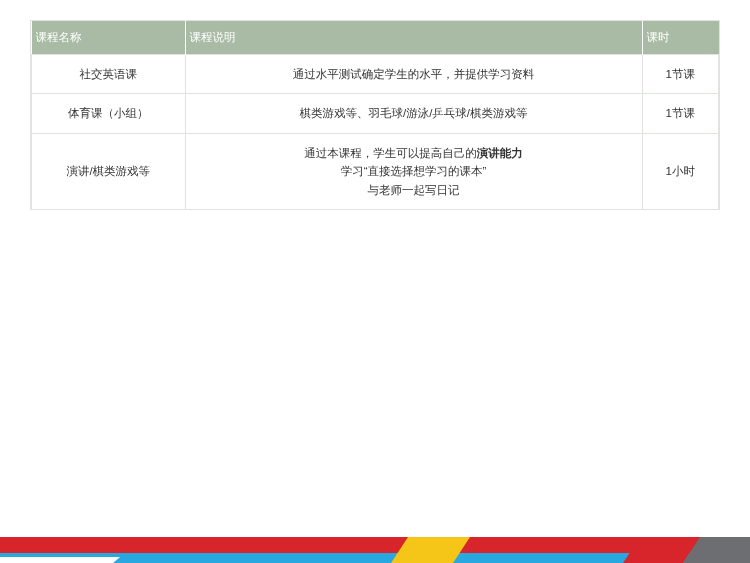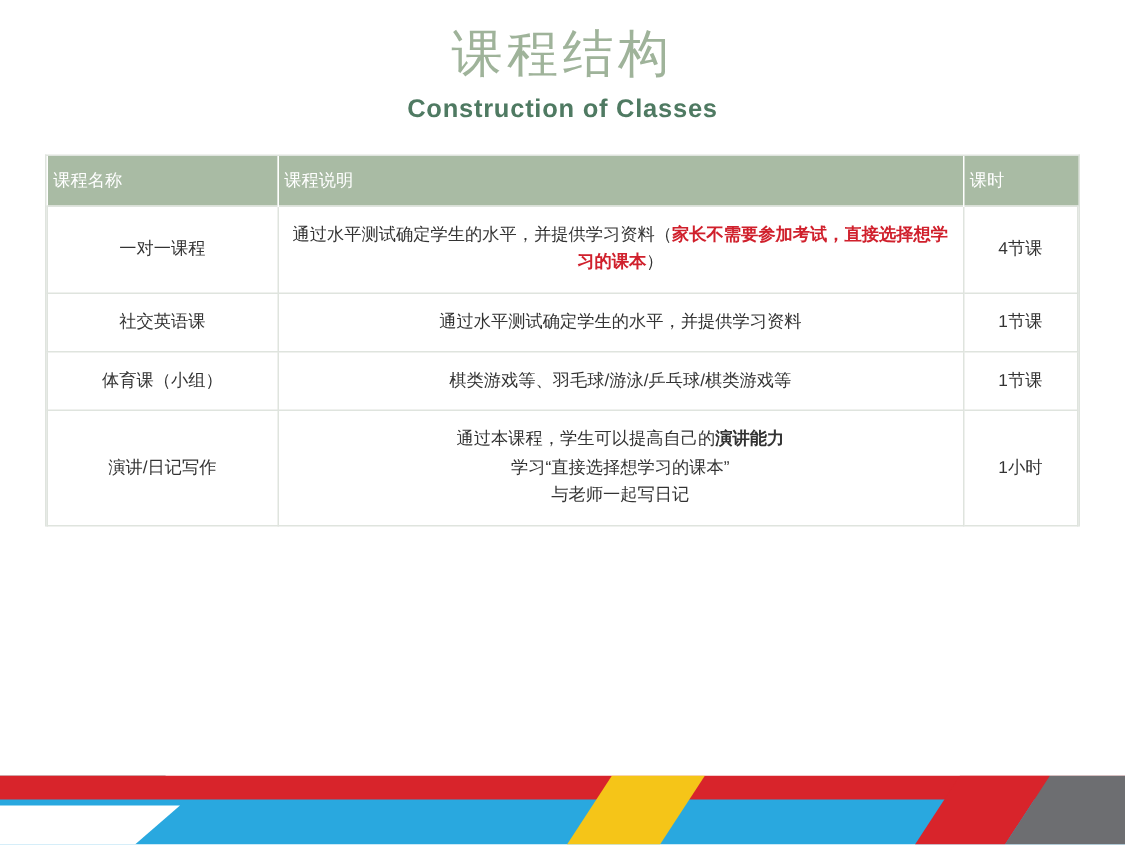--- a/index.html
+++ b/index.html
@@ -90,57 +90,48 @@
     bottom: 0;
     width: 750px;
     height: 70px;
   }
 </style>
 </head>
 <body>
 
 <div class="slide">
 
-  <div class="title-block">
-    <div class="title-main">课程结构</div>
-    <div class="title-sub">Construction of Classes</div>
-  </div>
 
   <div class="table-wrap">
     <table class="course-table">
       <thead>
         <tr>
           <th style="width:145px">课程名称</th>
           <th>课程说明</th>
           <th style="width:68px">课时</th>
         </tr>
       </thead>
       <tbody>
 
-        <tr>
-          <td class="col-name">一对一课程</td>
-          <td class="col-desc"><span>通过水平测试确定学生的水平，并提供学习资料（</span><span class="red-note">家长不需要参加考试，直接选择想学习的课本</span><span>）</span></td>
-          <td class="col-hours">4节课</td>
-        </tr>
 
         <tr>
           <td class="col-name">社交英语课</td>
           <td class="col-desc">通过水平测试确定学生的水平，并提供学习资料</td>
           <td class="col-hours">1节课</td>
         </tr>
 
         <tr>
           <td class="col-name">体育课（小组）</td>
           <td class="col-desc">棋类游戏等、羽毛球/游泳/乒乓球/棋类游戏等</td>
           <td class="col-hours">1节课</td>
         </tr>
 
 
         <tr>
-          <td class="col-name">演讲/日记写作</td>
+          <td class="col-name">演讲/棋类游戏等</td>
           <td class="col-desc">
             <div><span>通过本课程，学生可以提高自己的</span><span class="bold-in">演讲能力</span></div>
             <div>学习“直接选择想学习的课本”</div>
             <div>与老师一起写日记</div>
           </td>
           <td class="col-hours">1小时</td>
         </tr>
 
 
       </tbody>

